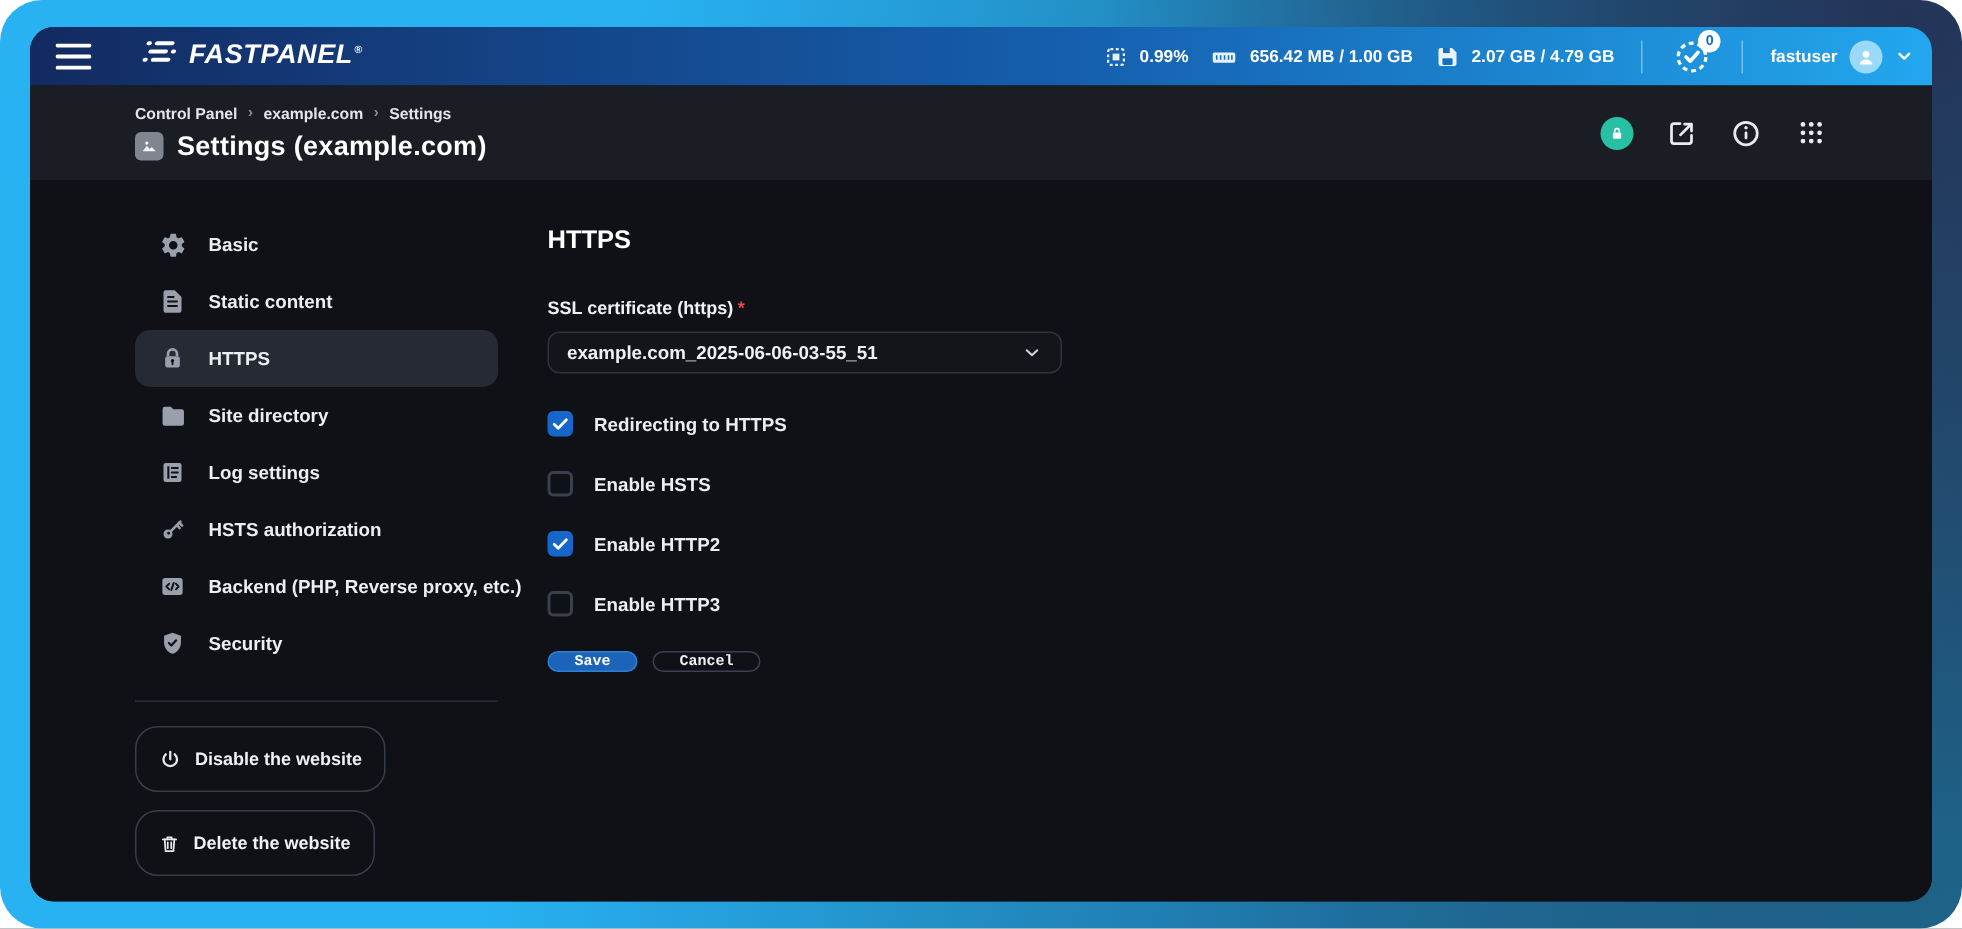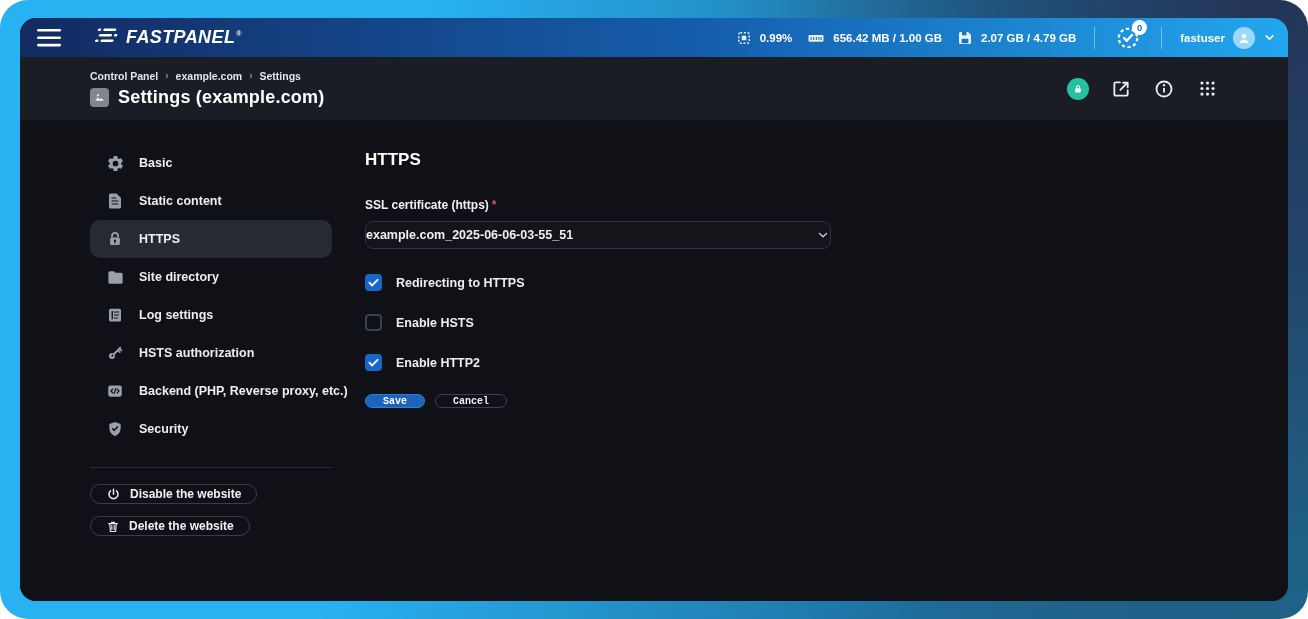--- a/index.html
+++ b/index.html
@@ -56,34 +56,34 @@
   .sidebar { width:345px; padding:24px 0 0 70px; flex:none; }
   .nav-item {
     width:242px; height:38px; display:flex; align-items:center; border-radius:10px;
     padding:0 0 0 15px; cursor:pointer; color:#eceef1;
   }
   .nav-item.selected { background:#262a33; }
   .nav-item .nico { width:20px; height:20px; color:#99a0ab; flex:none; display:flex; align-items:center; justify-content:center; }
   .nav-item .nlabel { margin-left:14px; font-size:12.5px; font-weight:700; white-space:nowrap; }
   .side-div { width:242px; height:1px; background:#2a2e37; margin:19px 0 16px 0; }
   .ghost-btn {
-    display:inline-flex; align-items:center; gap:9px; height:20px; border-radius:15px;
+    display:inline-flex; align-items:center; gap:9px; height:44px; border-radius:15px;
     border:1px solid #373d49; background:transparent; color:#f0f1f4;
     font-size:12px; font-weight:700; padding:0 15px; cursor:pointer; margin-bottom:12px;
     font-family:"Liberation Sans", sans-serif;
   }
   .ghost-btn svg { color:#e8eaee; }
   
   .main { padding:30px 0 0 0; }
   .m-heading { font-size:17px; font-weight:800; color:#fff; margin-bottom:28px; }
   .field-label { font-size:12px; font-weight:700; color:#f0f1f4; margin-bottom:9px; }
   .req { color:#e5484d; margin-left:3px; }
   .select {
-    width:466px; height:28px; border:1px solid #2d3440; border-radius:8px; background:#13151b;
-    display:flex; align-items:center; padding:0 0; cursor:pointer; margin-bottom:25px;
+    width:343px; height:28px; border:1px solid #2d3440; border-radius:8px; background:#13151b;
+    display:flex; align-items:center; padding:0 12px; cursor:pointer; margin-bottom:25px;
   }
   .select .sval { font-size:12.5px; font-weight:700; color:#eef0f3; flex:1; }
   .cb-row { display:flex; align-items:center; margin-bottom:23px; cursor:pointer; }
   .cb { width:17px; height:17px; border-radius:4px; border:2px solid #3a414e; background:transparent; display:flex; align-items:center; justify-content:center; flex:none; }
   .cb.checked { border-color:#1766c9; background:#1766c9; }
   .cb svg { display:none; }
   .cb.checked svg { display:block; }
   .cb-label { margin-left:14px; font-size:12.5px; font-weight:700; color:#eceef1; }
   .btn-row { display:flex; align-items:center; gap:10px; margin-top:10px; }
   .btn { height:14px; border-radius:15px; font-size:10px; font-weight:700; padding:0 17px; cursor:pointer; font-family:Liberation Mono, monospace; }
@@ -366,20 +366,26 @@
 
       <div class="cb-row">
         <span class="cb checked">
           <svg width="13" height="13" viewBox="0 0 24 24">
                 <path d="M4.5 12.5l5 5L19.5 7" fill="none" stroke="#fff" stroke-width="3.4" stroke-linecap="round" stroke-linejoin="round"></path>
               </svg>
         </span>
         <span class="cb-label">Enable HTTP2</span>
       </div>
 
+      <div class="cb-row">
+        <span class="cb">
+          
+        </span>
+        <span class="cb-label">Enable HTTP3</span>
+      </div>
 
       <div class="btn-row">
         <button class="btn primary">Save</button>
         <button class="btn ghost">Cancel</button>
       </div>
     </div>
 
   </div>
 </div>
 </div>

